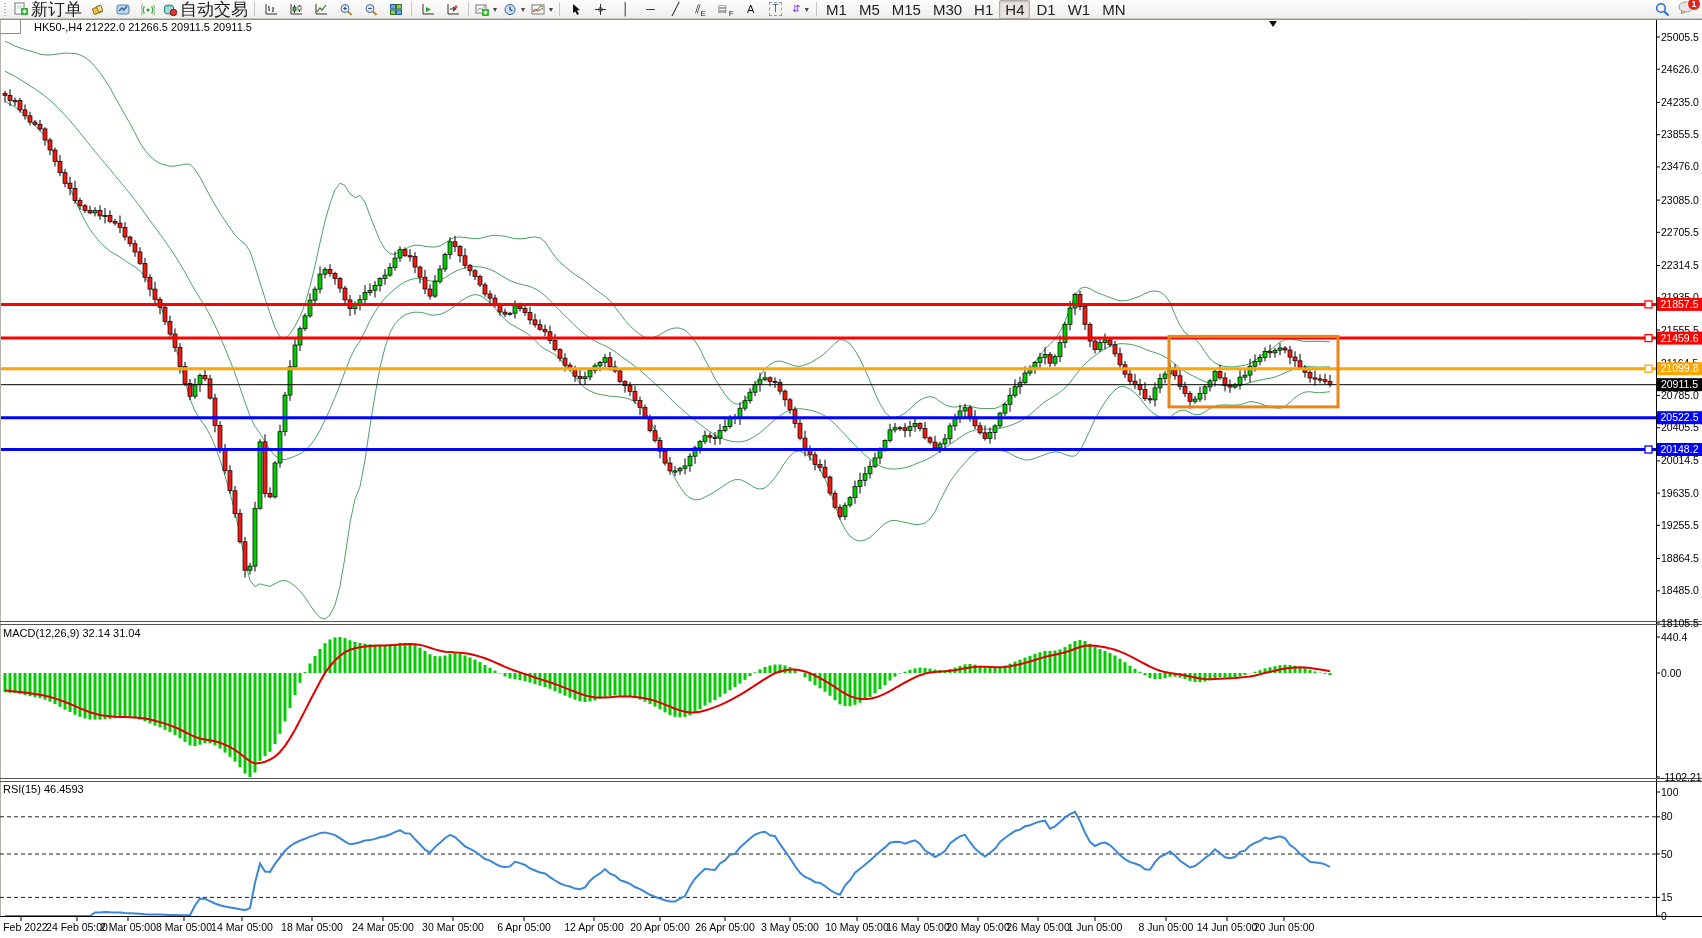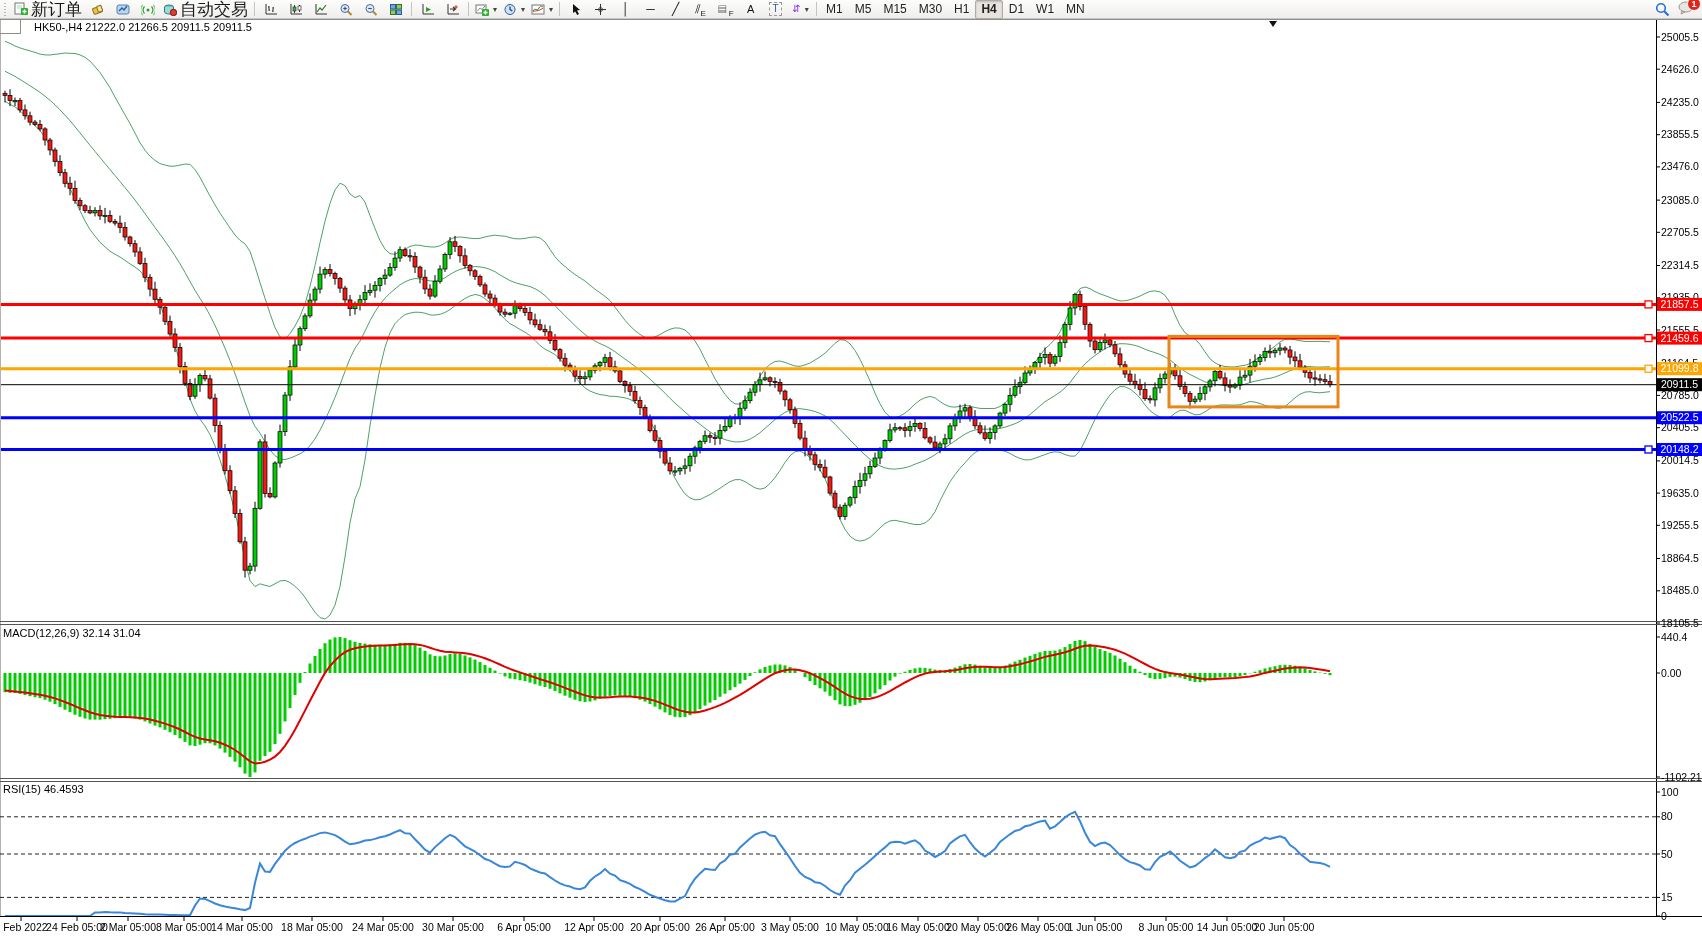--- a/index.html
+++ b/index.html
@@ -10,22 +10,22 @@
   .grip{width:5px;height:13px;margin:0 2px;
     background-image:repeating-linear-gradient(#bbb 0 1px,transparent 1px 3px);
     background-size:2px 100%;background-repeat:repeat-y;}
   .sep{width:1px;height:14px;background:#c6c4c0;margin:0 3px;flex:0 0 auto;}
   .tbtn{height:17px;min-width:19px;display:flex;align-items:center;justify-content:center;
     gap:3px;padding:0 2px;border:1px solid transparent;border-radius:2px;flex:0 0 auto;cursor:default;}
   .tbtn .cap{font-size:17px;color:#1a1a1a;white-space:nowrap;}
   .caret{font-size:8px;color:#444;margin-left:1px;}
   .glyph{font-size:12px;line-height:12px;color:#111;}
   .tfbtn{height:17px;padding:0 5px;display:flex;align-items:center;border:1px solid transparent;
-    border-radius:2px;font-size:12px;color:#222;flex:0 0 auto;}
-  .tfbtn.active{background:#e7e4df;border-color:#aeaba5;box-shadow:inset 0 1px 2px rgba(0,0,0,.18);font-weight:bold;}
+    border-radius:2px;font-size:15px;color:#222;flex:0 0 auto;}
+  .tfbtn.active{background:#e7e4df;border-color:#aeaba5;box-shadow:inset 0 1px 2px rgba(0,0,0,.18);}
   #tb-right{margin-left:auto;display:flex;align-items:center;gap:8px;padding-right:6px;}
   .badge{position:absolute;top:-4px;right:-7px;background:#e2231a;color:#fff;font-size:9px;
     font-weight:bold;border-radius:50%;width:12px;height:12px;display:flex;align-items:center;
     justify-content:center;border:1px solid #fff;}
   #chatwrap{position:relative;}
   svg text{font-family:"Liberation Sans","DejaVu Sans",sans-serif;}
 </style>
 </head>
 <body>
 

